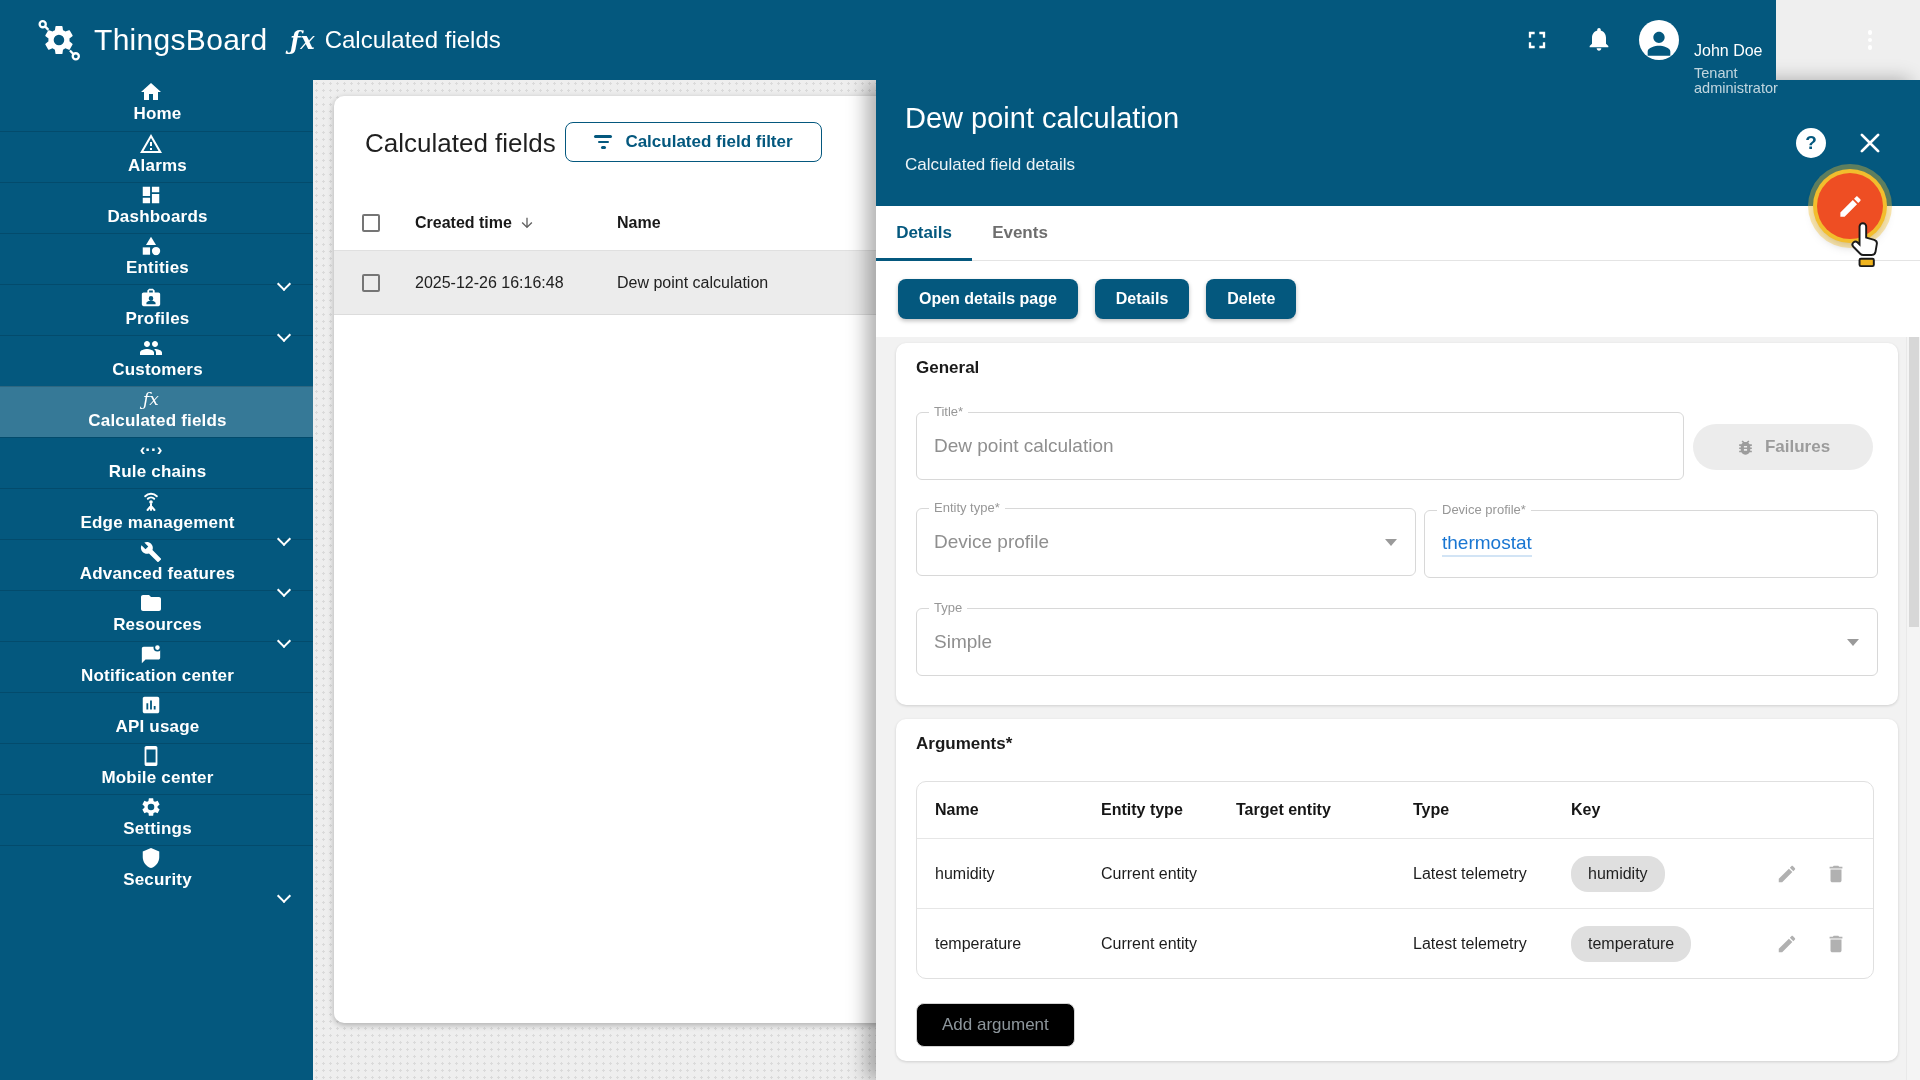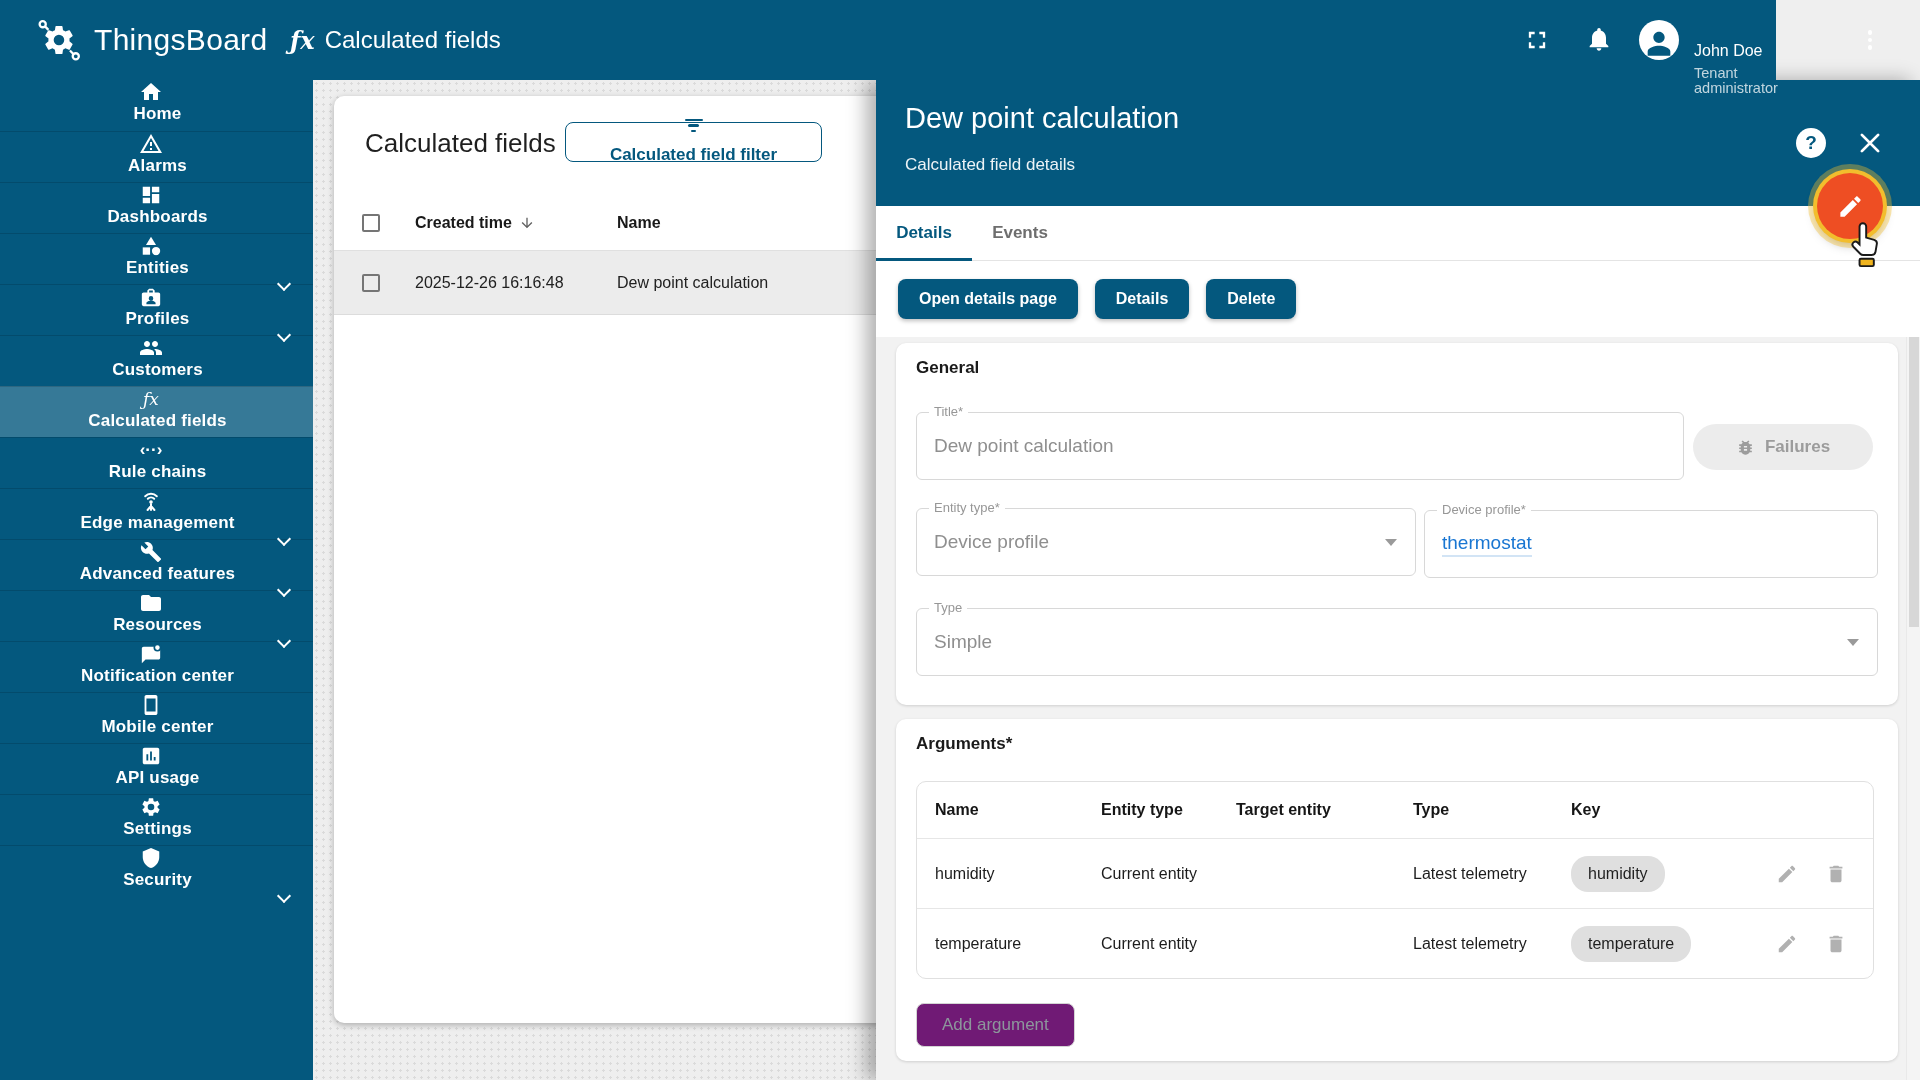--- a/index.html
+++ b/index.html
@@ -42,21 +42,21 @@
 
   
   .main{position:absolute;left:313px;top:80px;right:0;bottom:0;background-color:#eeeeee;
         background-image:radial-gradient(#dadada 1.1px,transparent 1.3px);background-size:7px 7px;}
   .list-card{position:absolute;left:21px;top:16px;width:1400px;bottom:57px;background:#fff;border-radius:10px;
              box-shadow:0 2px 6px rgba(0,0,0,.28);overflow:hidden;}
   .list-header{height:100px;position:relative;}
   .list-title{position:absolute;left:31px;top:32px;font-size:26px;font-weight:500;color:#1f1f1f;}
   .filter-btn{position:absolute;left:231px;top:26px;width:257px;height:40px;border:1px solid var(--primary);
               border-radius:8px;background:#fff;display:flex;align-items:center;justify-content:center;gap:13px;
-              color:var(--primary);font-size:17px;font-weight:700;cursor:pointer;flex-direction:column;}
+              color:var(--primary);font-size:17px;font-weight:700;cursor:pointer;}
   .filter-glyph{display:flex;flex-direction:column;align-items:center;gap:3px;}
   .filter-glyph i{display:block;height:2.6px;background:var(--primary);border-radius:2px;}
   .filter-glyph i:nth-child(1){width:18px;}.filter-glyph i:nth-child(2){width:11px;}.filter-glyph i:nth-child(3){width:5px;}
   .thead{height:55px;display:flex;align-items:center;border-bottom:1px solid #e0e0e0;font-size:16px;font-weight:700;color:#191919;position:relative;}
   .checkbox{width:18px;height:18px;border:2px solid #757575;border-radius:2px;margin-left:28px;flex:none;cursor:pointer;}
   .col-time{margin-left:35px;display:flex;align-items:center;gap:7px;cursor:pointer;}
   .col-name{position:absolute;left:283px;}
   .trow{height:64px;display:flex;align-items:center;background:#ececec;border-bottom:1px solid #dcdcdc;font-size:16px;color:#212121;position:relative;cursor:pointer;}
   .cell-time{margin-left:35px;}
   .cell-name{position:absolute;left:283px;}
@@ -106,21 +106,21 @@
   .args-head{height:56px;border-top:none;font-weight:700;color:#161616;}
   .c-name{width:184px;padding-left:18px;flex:none;}
   .c-entity{width:135px;flex:none;}
   .c-target{width:177px;flex:none;}
   .c-type{width:158px;flex:none;}
   .c-key{flex:1;}
   .c-actions{width:124px;display:flex;justify-content:flex-end;gap:27px;padding-right:26px;flex:none;}
   .chip{display:inline-block;background:#dfdfdf;border-radius:17px;padding:9px 17px;font-size:16px;color:#1f1f1f;}
   .row-icon{width:22px;height:22px;color:#b1b1b1;cursor:pointer;}
   .add-btn{position:absolute;left:20px;top:284px;height:44px;padding:0 25px;border:1px solid #d4d4d4;border-radius:8px;
-           background:#701a75;color:#8d969c;font-size:17px;font-weight:500;font-family:inherit;cursor:pointer;}
+           background:#000000;color:#8d969c;font-size:17px;font-weight:500;font-family:inherit;cursor:pointer;}
 
   .scrollbar{position:absolute;right:0;top:257px;bottom:0;width:14px;background:#f4f4f4;border-left:1px solid #e9e9e9;z-index:45;}
   .scroll-thumb{position:absolute;left:1.5px;right:1.5px;top:0;height:290px;background:#d7d7d7;cursor:pointer;}
 </style>
 </head>
 <body>
 
 <header class="topbar">
   <div class="brand">
     <span>
@@ -263,32 +263,32 @@
         <svg width="22" height="22" viewBox="0 0 24 24">
           <path fill="currentColor" d="M20 4H4c-1.1 0-2 .9-2 2v16l4-4h14c1.1 0 2-.9 2-2V6c0-1.1-.9-2-2-2z"></path>
           <circle cx="19" cy="5" r="3.4" fill="currentColor" stroke="#04587e" stroke-width="1.8"></circle>
         </svg>
       </span>
     <span class="nav-label">Notification center</span>
   </div>
   <div class="nav-item">
     <span class="nav-icon">
         <svg width="22" height="22" viewBox="0 0 24 24" fill="currentColor">
+          <path d="M19 3H5c-1.1 0-2 .9-2 2v14c0 1.1.9 2 2 2h14c1.1 0 2-.9 2-2V5c0-1.1-.9-2-2-2zM9 17H7v-7h2v7zm4 0h-2V7h2v10zm4 0h-2v-4h2v4z"></path>
+        </svg>
+      </span>
+    <span class="nav-label">API usage</span>
+  </div>
+  <div class="nav-item">
+    <span class="nav-icon">
+        <svg width="22" height="22" viewBox="0 0 24 24" fill="currentColor">
           <path d="M17 1.01L7 1c-1.1 0-2 .9-2 2v18c0 1.1.9 2 2 2h10c1.1 0 2-.9 2-2V3c0-1.1-.9-1.99-2-1.99zM17 19H7V5h10v14z"></path>
         </svg>
       </span>
     <span class="nav-label">Mobile center</span>
-  </div>
-  <div class="nav-item">
-    <span class="nav-icon">
-        <svg width="22" height="22" viewBox="0 0 24 24" fill="currentColor">
-          <path d="M19 3H5c-1.1 0-2 .9-2 2v14c0 1.1.9 2 2 2h14c1.1 0 2-.9 2-2V5c0-1.1-.9-2-2-2zM9 17H7v-7h2v7zm4 0h-2V7h2v10zm4 0h-2v-4h2v4z"></path>
-        </svg>
-      </span>
-    <span class="nav-label">API usage</span>
   </div>
   <div class="nav-item">
     <span class="nav-icon">
         <svg width="22" height="22" viewBox="0 0 24 24" fill="currentColor">
           <path d="M19.14 12.94c.04-.3.06-.61.06-.94 0-.32-.02-.64-.07-.94l2.03-1.58c.18-.14.23-.41.12-.61l-1.92-3.32c-.12-.22-.37-.29-.59-.22l-2.39.96c-.5-.38-1.03-.7-1.62-.94l-.36-2.54c-.04-.24-.24-.41-.48-.41h-3.84c-.24 0-.43.17-.47.41l-.36 2.54c-.59.24-1.13.57-1.62.94l-2.39-.96c-.22-.08-.47 0-.59.22L2.74 8.87c-.12.21-.08.47.12.61l2.03 1.58c-.05.3-.09.63-.09.94s.02.64.07.94l-2.03 1.58c-.18.14-.23.41-.12.61l1.92 3.32c.12.22.37.29.59.22l2.39-.96c.5.38 1.03.7 1.62.94l.36 2.54c.05.24.24.41.48.41h3.84c.24 0 .44-.17.47-.41l.36-2.54c.59-.24 1.13-.56 1.62-.94l2.39.96c.22.08.47 0 .59-.22l1.92-3.32c.12-.22.07-.47-.12-.61l-2.01-1.58zM12 15.6A3.6 3.6 0 018.4 12 3.6 3.6 0 0112 8.4a3.6 3.6 0 013.6 3.6 3.6 3.6 0 01-3.6 3.6z"></path>
         </svg>
       </span>
     <span class="nav-label">Settings</span>
   </div>
   <div class="nav-item">

